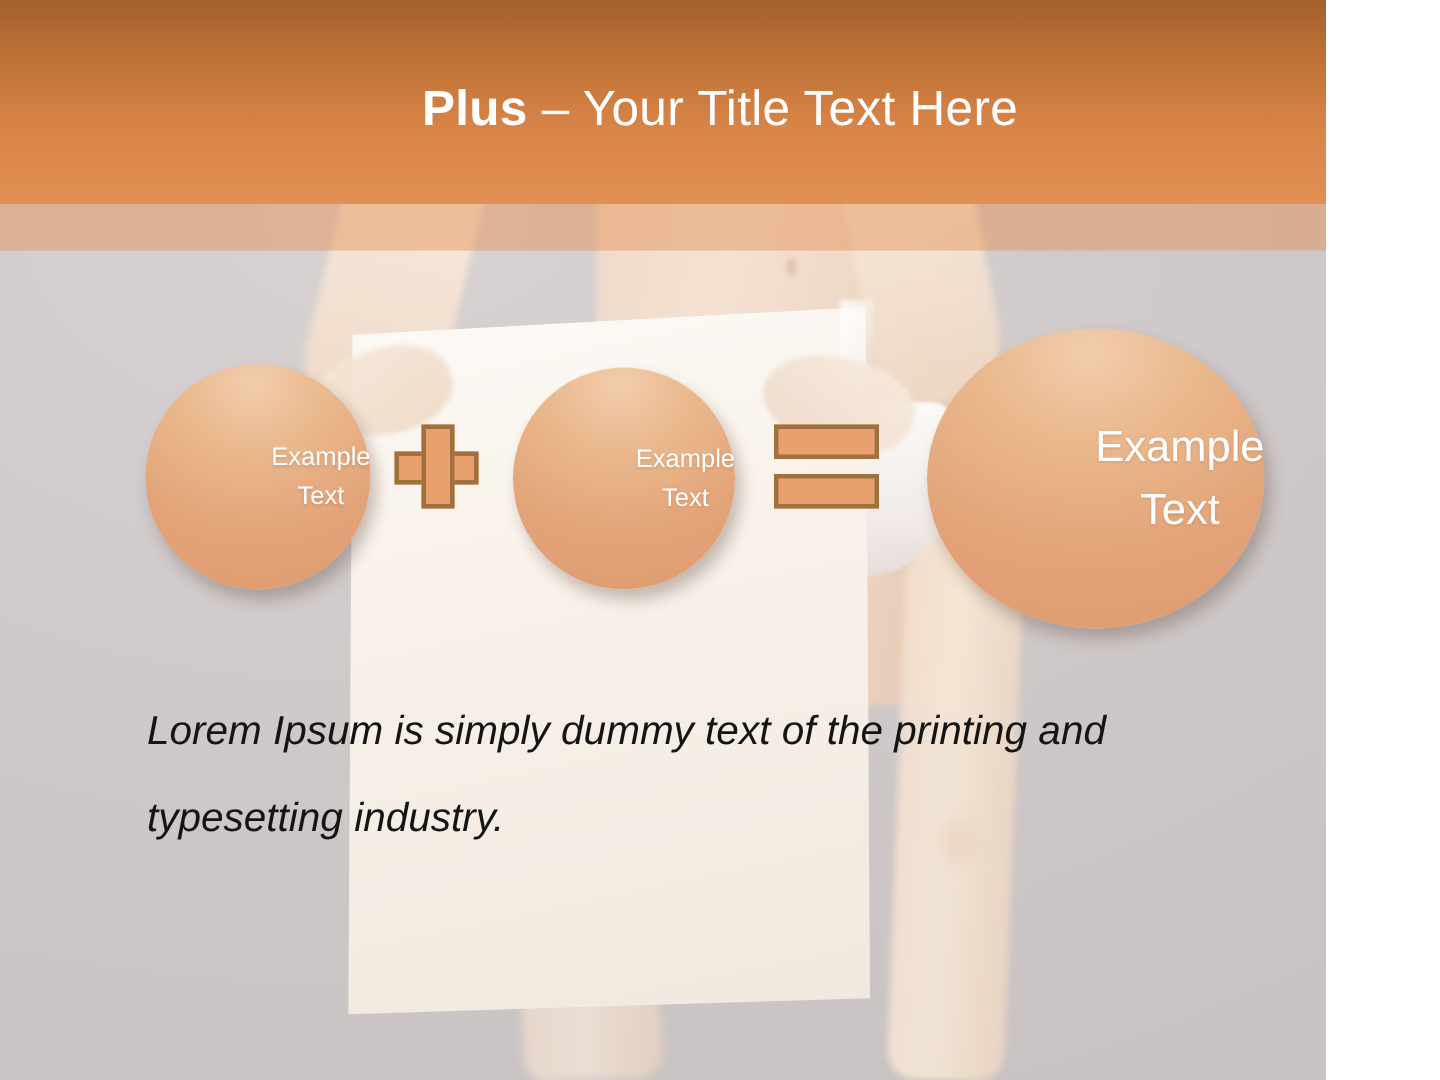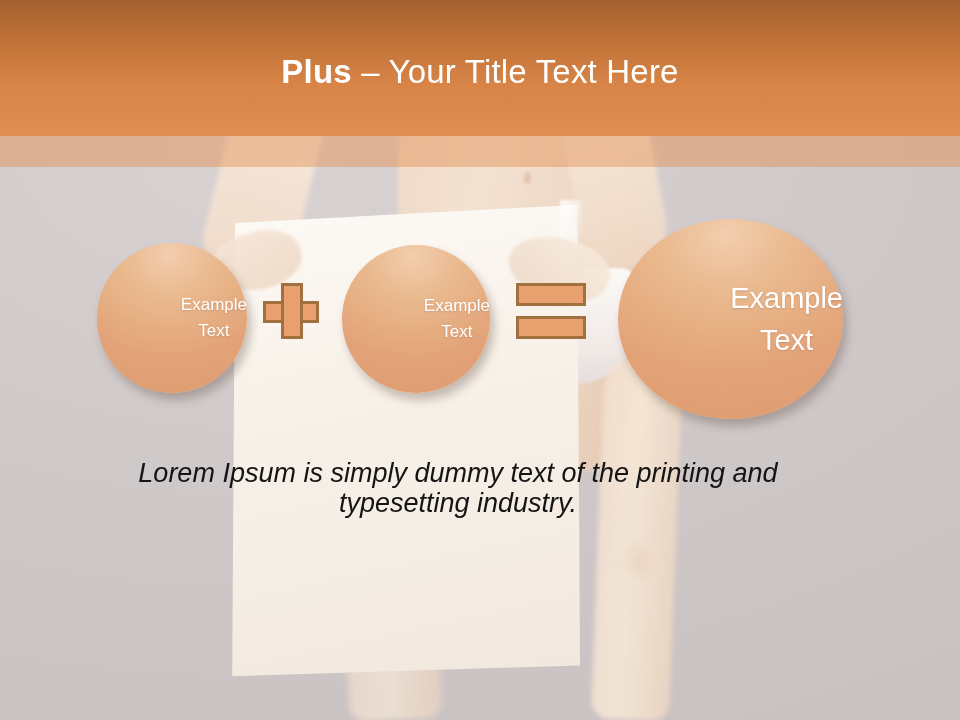--- a/index.html
+++ b/index.html
@@ -2,21 +2,21 @@
 <html><head>
 <meta charset="utf-8">
 <style>
   html, body {
     margin: 0;
     padding: 0;
     background: #ffffff;
   }
   #slide {
     position: relative;
-    width: 960px;
+    width: 884px;
     height: 720px;
     overflow: hidden;
     font-family: "Liberation Sans", sans-serif;
     background: #d2cbcb;
   }
 
   
   .photo {
     position: absolute;
     inset: 0;
@@ -291,24 +291,23 @@
   }
   .equals .ebar-top { top: 0; }
   .equals .ebar-bottom { top: 33px; }
 
   
   .body-text {
     position: absolute;
     left: 98px;
     top: 458px;
     width: 720px;
-    text-align: center;
     font-style: italic;
     font-size: 27px;
-    line-height: 30px;
+    line-height: 58px;
     color: #141414;
   }
 </style>
 </head>
 <body>
 
 <div id="slide">
 
   <div class="photo">
     <div class="photo-base"></div>

